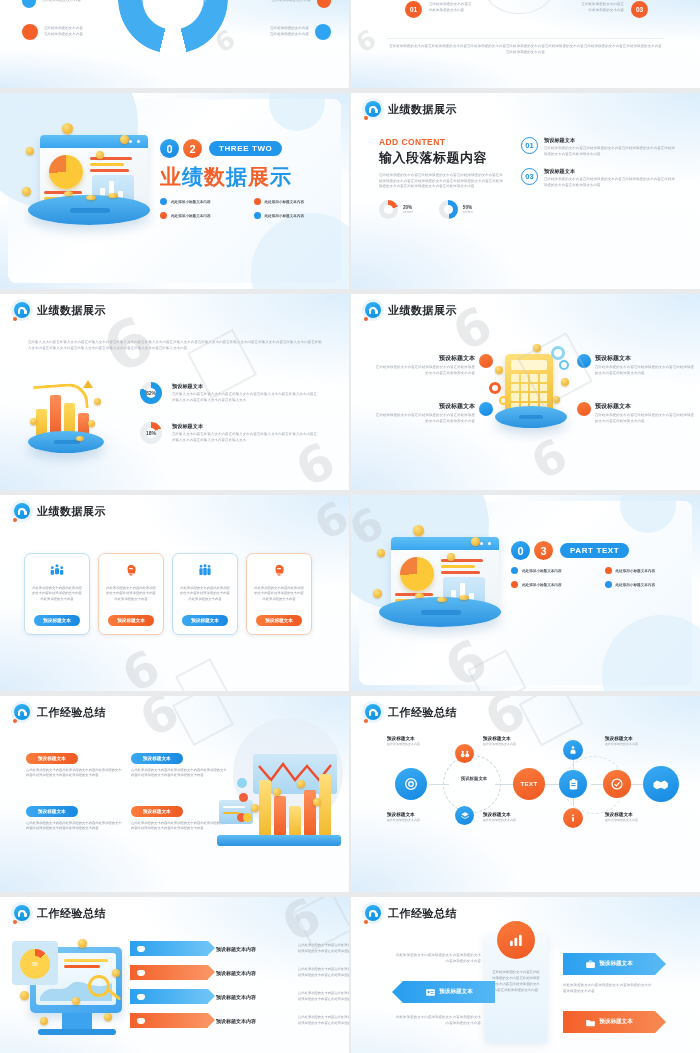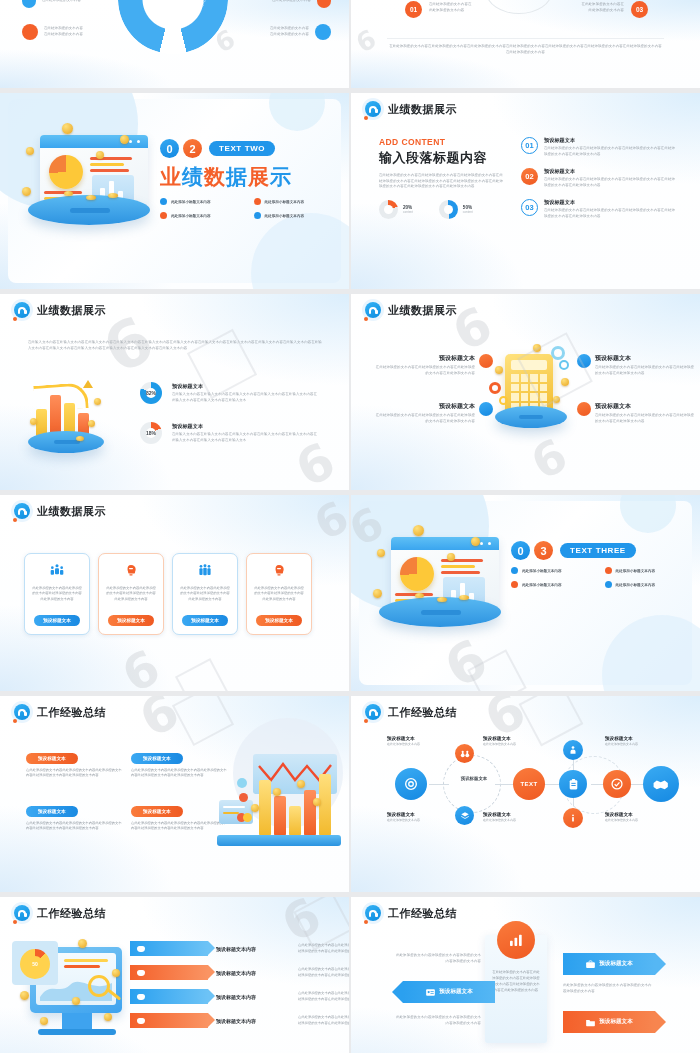--- a/index.html
+++ b/index.html
@@ -305,21 +305,21 @@
           <div class="coin" style="left:-2px;top:58px;width:9px;height:9px;"></div>
           <div class="coin" style="left:40px;top:62px;width:9px;height:5px;"></div>
           <div class="coin" style="left:62px;top:66px;width:10px;height:5px;"></div>
           <div class="coin" style="left:84px;top:64px;width:10px;height:5px;"></div>
         </div>
 
         <div class="sec-right">
           <div class="num-row">
             <span class="num-badge blue">0</span>
             <span class="num-badge orange">2</span>
-            <span class="part-pill">TEXT TWO</span>
+            <span class="part-pill">THREE TWO</span>
           </div>
           <div class="sec-title">
             <span>业</span><span>绩</span><span>数</span><span>据</span><span>展</span><span>示</span>
           </div>
           <div class="bullets">
             <div class="bullet">
                 <span class="bdot blue"></span>
                 <span class="btxt">此处添加小标题文本内容</span>
               </div>
             <div class="bullet">
@@ -372,27 +372,20 @@
       </div>
       <div class="numlist">
         <div class="nl-item">
           <div class="nl-circle blue">01</div>
           <div style="width:132px;">
               <div class="ph-title">预设标题文本</div>
           <div class="ph-line" style="margin-top:2px;">在此处添加您的文本内容在此处添加您的文本内容在此处添加您的文本内容在此处添加您的文本内容在此处添加文本内容</div>
             </div>
         </div>
         <div class="nl-item">
-          <div class="nl-circle orange">02</div>
-          <div style="width:132px;">
-              <div class="ph-title">预设标题文本</div>
-          <div class="ph-line" style="margin-top:2px;">在此处添加您的文本内容在此处添加您的文本内容在此处添加您的文本内容在此处添加您的文本内容在此处添加文本内容</div>
-            </div>
-        </div>
-        <div class="nl-item">
           <div class="nl-circle blue">03</div>
           <div style="width:132px;">
               <div class="ph-title">预设标题文本</div>
           <div class="ph-line" style="margin-top:2px;">在此处添加您的文本内容在此处添加您的文本内容在此处添加您的文本内容在此处添加您的文本内容在此处添加文本内容</div>
             </div>
         </div>
       </div>
     </div>
   </div>
 
@@ -619,21 +612,21 @@
           <div class="coin" style="left:-2px;top:58px;width:9px;height:9px;"></div>
           <div class="coin" style="left:40px;top:62px;width:9px;height:5px;"></div>
           <div class="coin" style="left:62px;top:66px;width:10px;height:5px;"></div>
           <div class="coin" style="left:84px;top:64px;width:10px;height:5px;"></div>
         </div>
 
         <div class="sec-right">
           <div class="num-row">
             <span class="num-badge blue">0</span>
             <span class="num-badge orange">3</span>
-            <span class="part-pill">TEXT THREE</span>
+            <span class="part-pill">PART TEXT</span>
           </div>
           <div class="bullets">
             <div class="bullet">
                 <span class="bdot blue"></span>
                 <span class="btxt">此处添加小标题文本内容</span>
               </div>
             <div class="bullet">
                 <span class="bdot orange"></span>
                 <span class="btxt">此处添加小标题文本内容</span>
               </div>

